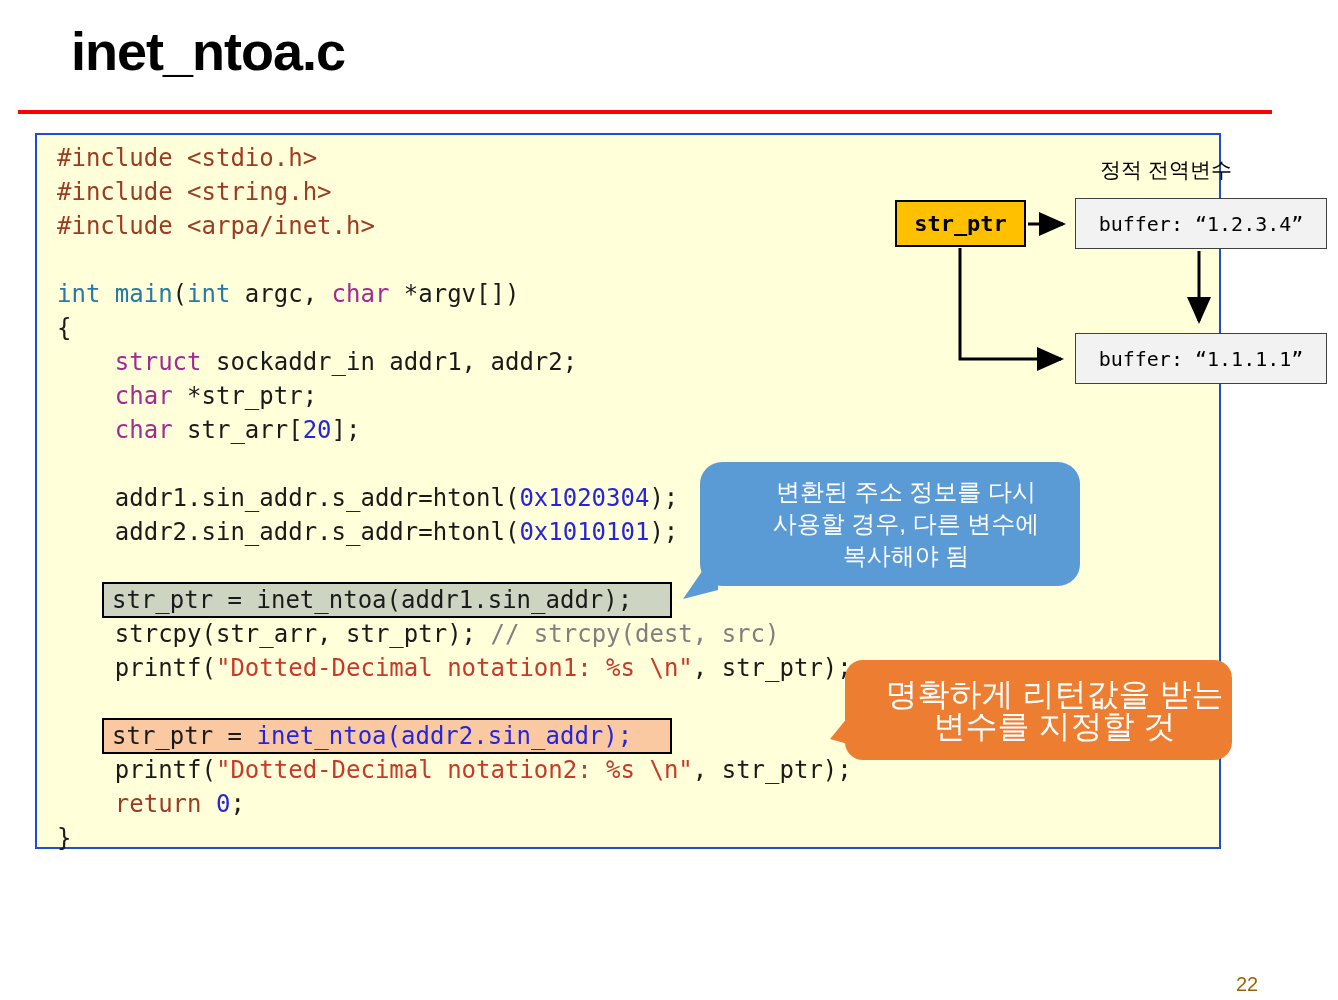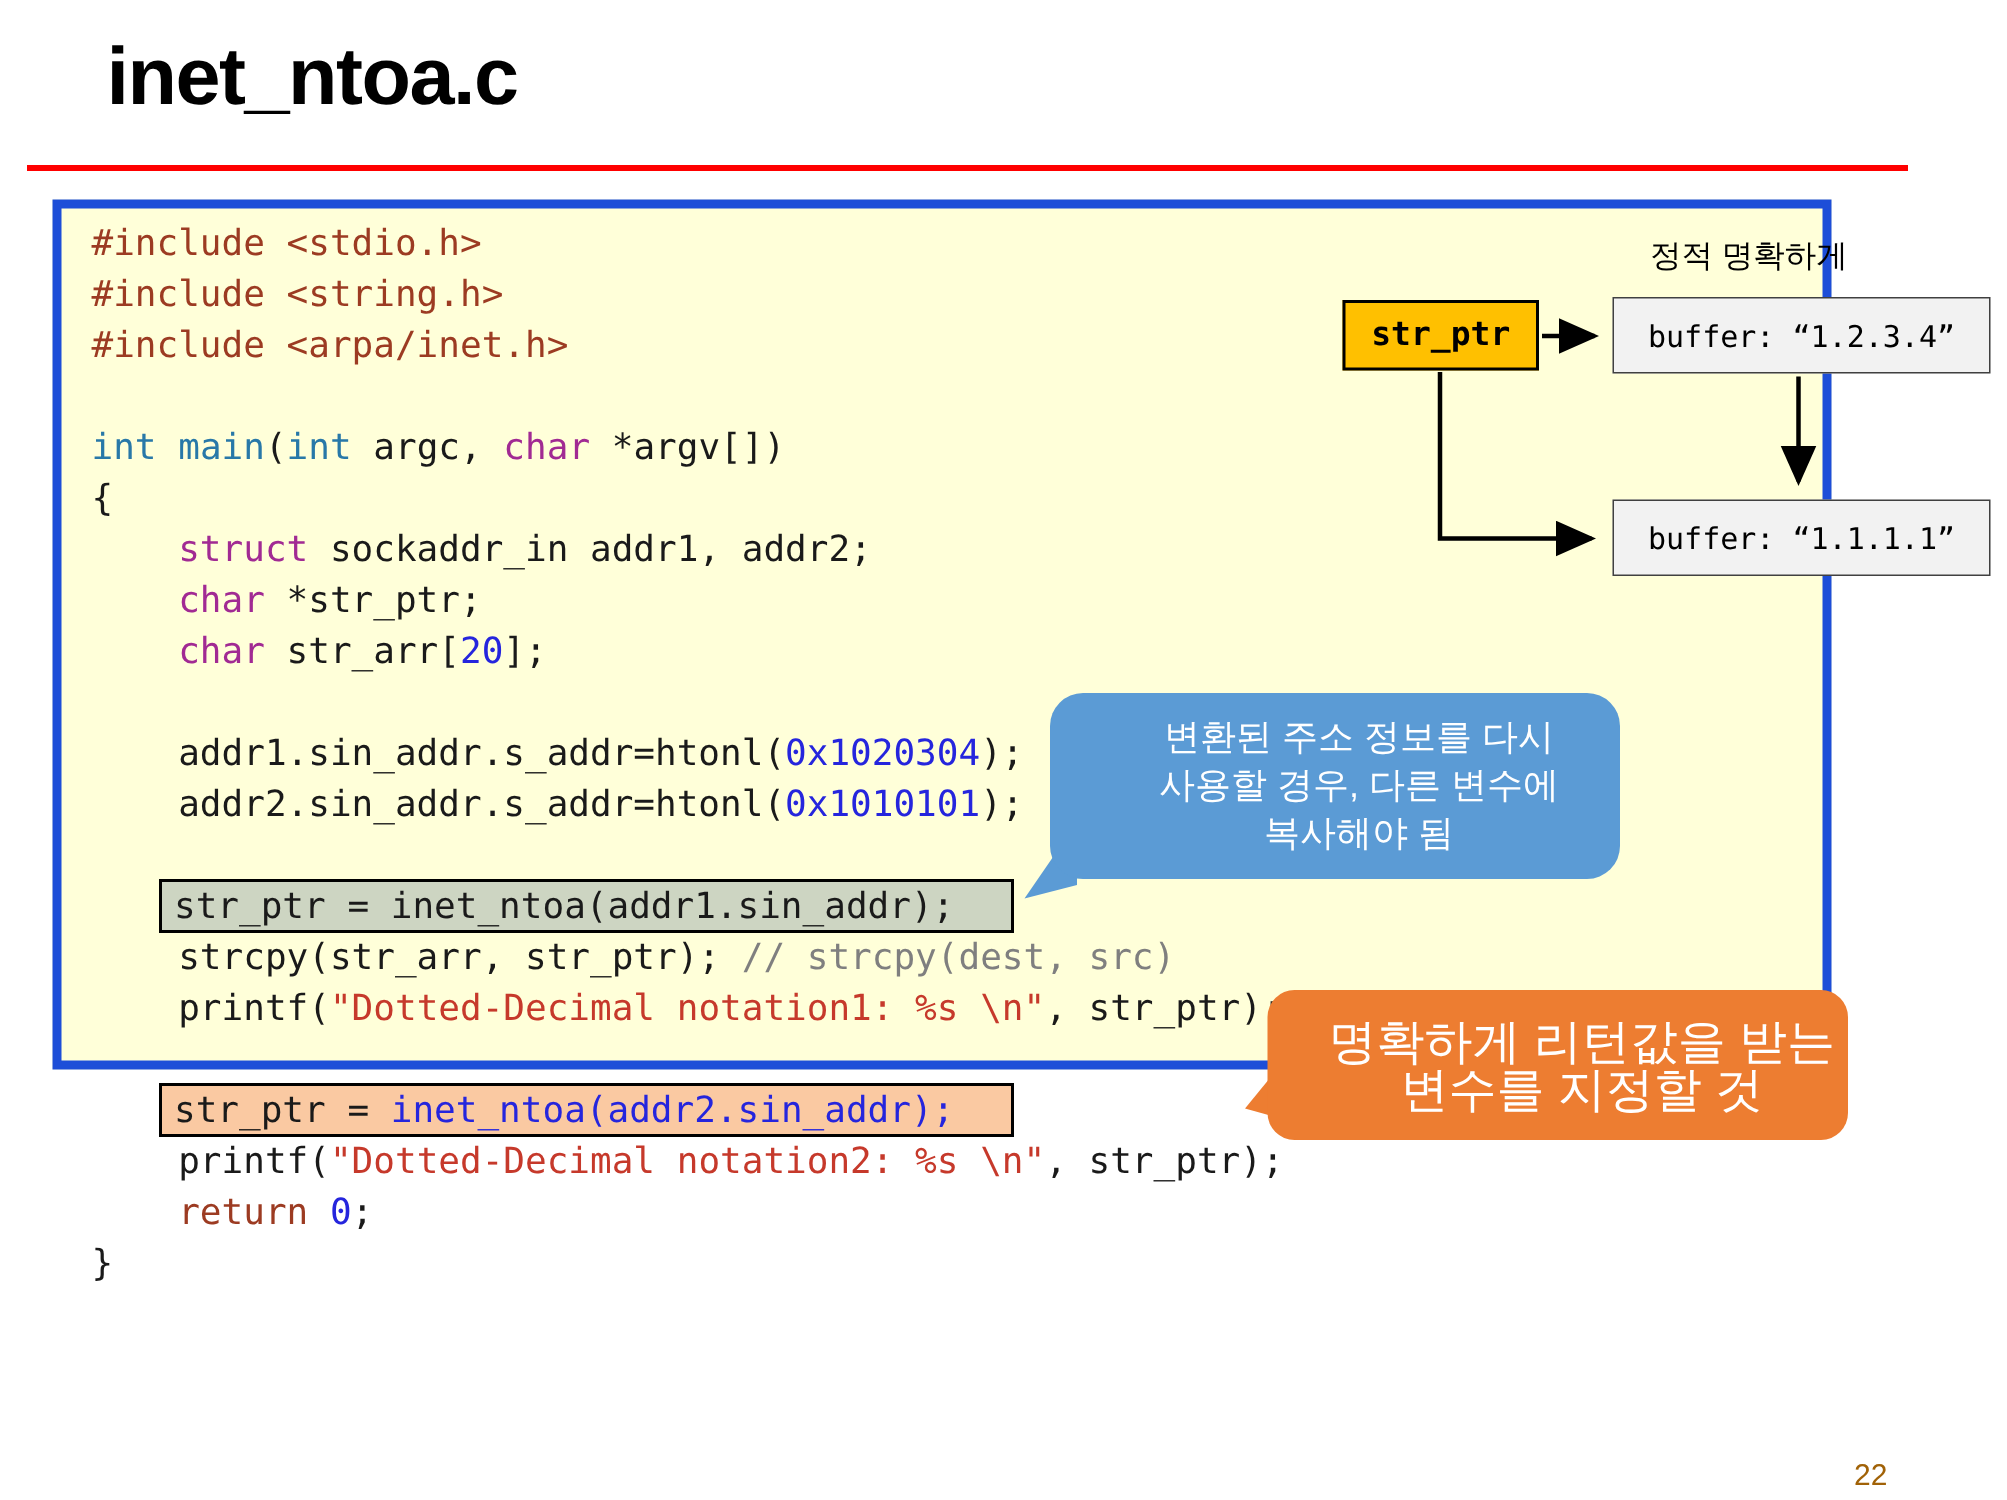--- a/index.html
+++ b/index.html
@@ -18,23 +18,23 @@
     letter-spacing:-1px;
     margin-left:44px;
   }
   .rule {
     position:absolute; left:18px; top:110px;
     width:1254px; height:4px; background:#FF0000;
   }
 
   .code-panel {
     position:absolute; left:35px; top:133px;
-    width:1186px; height:580px;
+    width:1186px; height:716px;
     background:#FFFFD9;
-    border:6px solid #1d4ed8;
+    border:2px solid #1d4ed8;
     z-index:1;
   }
   pre.code {
     font-family:"DejaVu Sans Mono", monospace;
     font-size:24px; line-height:34px;
     padding:6px 0 0 20px;
     color:#1a1a1a;
   }
   .code-line { height:34px; white-space:pre; }
   .hl {
@@ -123,21 +123,21 @@
         <path d="M0,0 L9,4 L0,8 z" fill="#000"></path>
       </marker>
     </defs>
     <line x1="1028" y1="224" x2="1063" y2="224" stroke="#000" stroke-width="3" marker-end="url(#ah)"></line>
     <line x1="1199" y1="251" x2="1199" y2="321" stroke="#000" stroke-width="3" marker-end="url(#ah)"></line>
     <polyline points="960,248 960,359 1061,359" fill="none" stroke="#000" stroke-width="3" marker-end="url(#ah)"></polyline>
     <polygon points="718,548 718,590 683,599" fill="#5B9BD5"></polygon>
     <polygon points="862,700 862,748 830,739" fill="#ED7D31"></polygon>
   </svg>
 
-  <div class="dg-label">정적 명확하게</div>
+  <div class="dg-label">정적 전역변수</div>
   <div class="strptr-box">str_ptr</div>
   <div class="buf buf1">buffer: “1.2.3.4”</div>
   <div class="buf buf2">buffer: “1.1.1.1”</div>
 
   <div class="callout callout-blue" style="background: rgb(91, 155, 213);">
       <div>변환된 주소 정보를 다시</div>
       <div>사용할 경우, 다른 변수에</div>
       <div>복사해야 됨</div>
     </div>
   <div class="callout callout-orange" style="background: rgb(237, 125, 49);">

